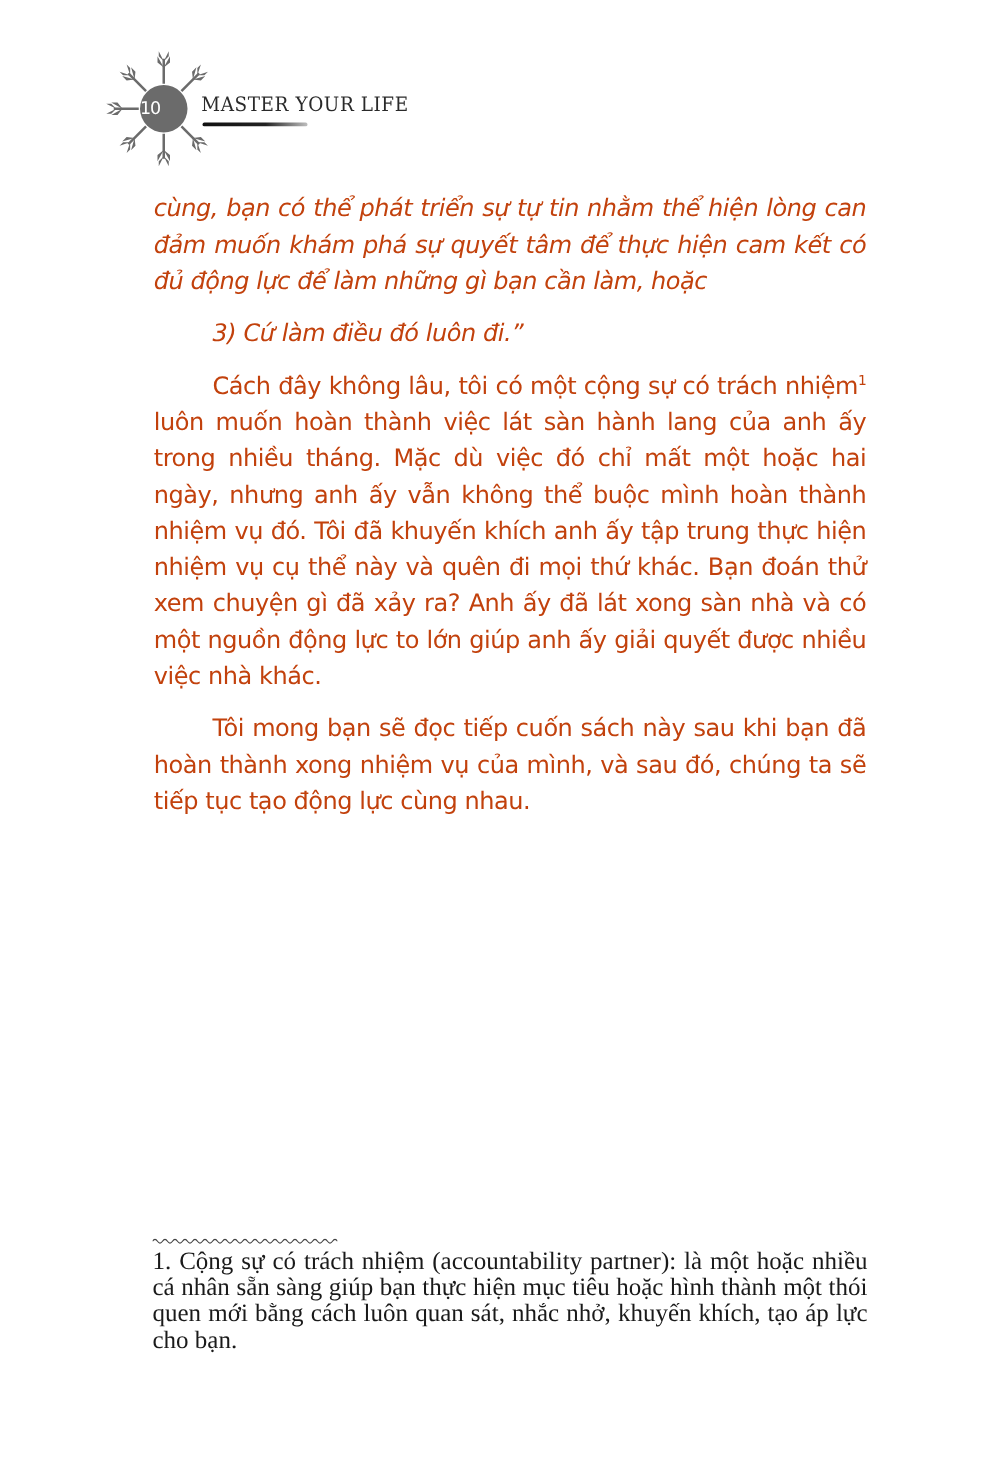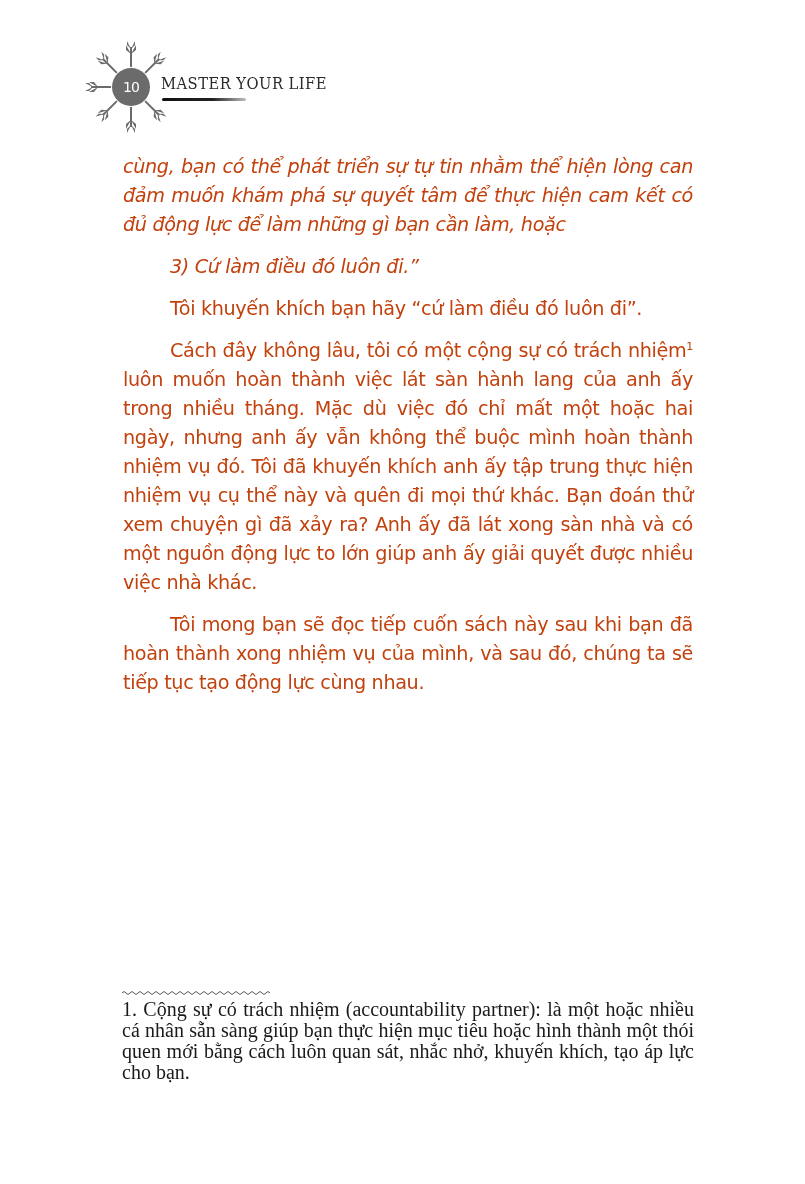--- a/index.html
+++ b/index.html
@@ -1,21 +1,21 @@
 <!DOCTYPE html>
 <html><head>
 <meta charset="utf-8">
 <style>
   html, body { margin: 0; padding: 0; background: #ffffff; }
   body { width: 805px; height: 1184px; position: relative; overflow: hidden; }
   .header { position: absolute; left: 84px; top: 40px; width: 300px; height: 95px; }
   .emblem { position: absolute; left: 0; top: 0; width: 95px; height: 95px; }
   .page-num {
     position: absolute; left: 28px; top: 28px; width: 38px; height: 38px;
-    line-height: 38px; text-align: center; color: #ffffff;
+    line-height: 38px; text-align: left; color: #ffffff;
     font-family: "DejaVu Sans", sans-serif; font-size: 14px; letter-spacing: -1px;
   }
   .running-title {
     position: absolute; left: 77px; top: 34px;
     font-family: "DejaVu Serif", serif; font-size: 16px; letter-spacing: 0.5px;
     color: #2a2a2a; white-space: nowrap; transform: scaleX(0.92); transform-origin: left;
   }
   .brush {
     position: absolute; left: 78px; top: 58px; width: 84px; height: 3px;
     background: linear-gradient(90deg, #111 0%, #222 60%, rgba(40,40,40,0.3) 100%);
@@ -62,21 +62,20 @@
     </g>
   </svg>
   <div class="page-num">10</div>
   <div class="running-title">MASTER YOUR LIFE</div>
   <div class="brush"></div>
 </div>
 
 <div class="content">
   <p class="italic">cùng, bạn có thể phát triển sự tự tin nhằm thể hiện lòng can đảm muốn khám phá sự quyết tâm để thực hiện cam kết có đủ động lực để làm những gì bạn cần làm, hoặc</p>
   <p class="italic indent">3) Cứ làm điều đó luôn đi.”</p>
-  <p class="indent">Tôi khuyến khích bạn hãy “cứ làm điều đó luôn đi”.</p>
   <p class="indent"><span>Cách đây không lâu, tôi có một cộng sự có trách nhiệm</span><sup>1</sup><span> luôn muốn hoàn thành việc lát sàn hành lang của anh ấy trong nhiều tháng. Mặc dù việc đó chỉ mất một hoặc hai ngày, nhưng anh ấy vẫn không thể buộc mình hoàn thành nhiệm vụ đó. Tôi đã khuyến khích anh ấy tập trung thực hiện nhiệm vụ cụ thể này và quên đi mọi thứ khác. Bạn đoán thử xem chuyện gì đã xảy ra? Anh ấy đã lát xong sàn nhà và có một nguồn động lực to lớn giúp anh ấy giải quyết được nhiều việc nhà khác.</span></p>
   <p class="indent">Tôi mong bạn sẽ đọc tiếp cuốn sách này sau khi bạn đã hoàn thành xong nhiệm vụ của mình, và sau đó, chúng ta sẽ tiếp tục tạo động lực cùng nhau.</p>
 </div>
 
 <svg class="footnote-sep" viewBox="0 0 148 8" width="148" height="8">
   <path d="M0,4 q2,-3 4,0 t4,0 t4,0 t4,0 t4,0 t4,0 t4,0 t4,0 t4,0 t4,0 t4,0 t4,0 t4,0 t4,0 t4,0 t4,0 t4,0 t4,0 t4,0 t4,0 t4,0 t4,0 t4,0 t4,0 t4,0 t4,0 t4,0 t4,0 t4,0 t4,0 t4,0 t4,0 t4,0 t4,0 t4,0 t4,0 t4,0" fill="none" stroke="#444" stroke-width="0.9"></path>
 </svg>
 
 <div class="footnote">1. Cộng sự có trách nhiệm (accountability partner): là một hoặc nhiều cá nhân sẵn sàng giúp bạn thực hiện mục tiêu hoặc hình thành một thói quen mới bằng cách luôn quan sát, nhắc nhở, khuyến khích, tạo áp lực cho bạn.</div>
 

